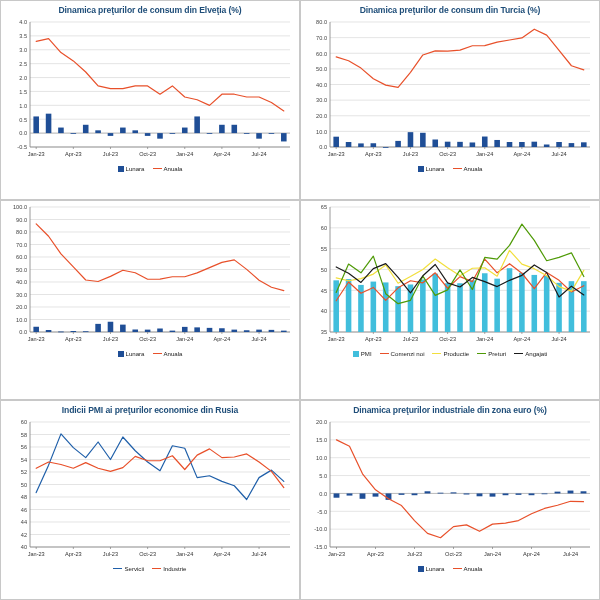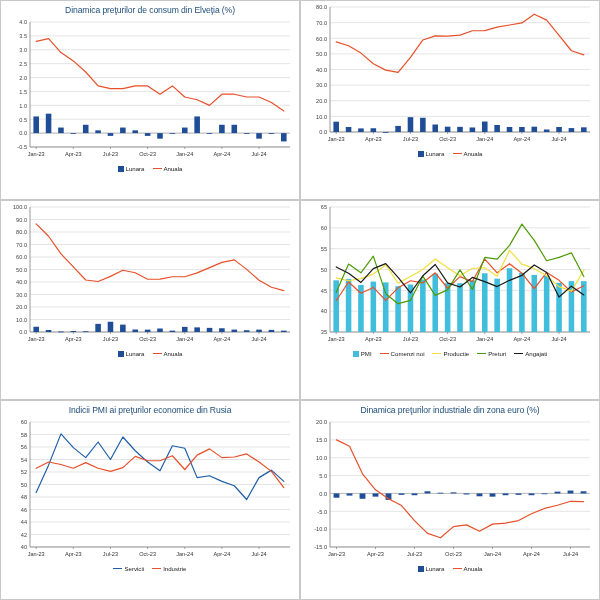--- a/index.html
+++ b/index.html
@@ -18,21 +18,21 @@
   .panel {
     position: relative;
     border: 1px solid #c8c8c8;
     background: #fff;
     overflow: hidden;
     padding: 0;
   }
   .ptitle {
     text-align: center;
     color: #1F4E79;
-    font-weight: normal;
+    font-weight: bold;
     font-size: 8.6px;
     margin: 5px 2px 1px 2px;
     line-height: 1.1;
     letter-spacing: -0.1px;
   }
   .plot-wrap {
     position: relative;
     margin: 0 4px 0 2px;
   }
   svg.chart { display: block; }
@@ -124,20 +124,21 @@
           <span class="sw-box" style="background: rgb(31, 78, 150);"></span>
           <span>Lunara</span>
         </div>
         <div class="li">
           <span class="sw-line" style="border-top-color: rgb(232, 80, 42);"></span>
           <span>Anuala</span>
         </div>
       </div>
     </div>
     <div class="panel">
+      <div class="ptitle">Dinamica preţurilor de consum din Turcia (%)</div>
       <div class="plot-wrap">
         <svg class="chart" width="292" height="148" viewBox="0 0 292 148">
           <line x1="27" y1="131" x2="287" y2="131" stroke="#D9D9D9" stroke-width="0.7"></line>
           <text x="24" y="133.3" text-anchor="end" font-size="5.6" fill="#444">0.0</text>
           <line x1="27" y1="115.375" x2="287" y2="115.375" stroke="#D9D9D9" stroke-width="0.7"></line>
           <text x="24" y="117.675" text-anchor="end" font-size="5.6" fill="#444">10.0</text>
           <line x1="27" y1="99.75" x2="287" y2="99.75" stroke="#D9D9D9" stroke-width="0.7"></line>
           <text x="24" y="102.05" text-anchor="end" font-size="5.6" fill="#444">20.0</text>
           <line x1="27" y1="84.125" x2="287" y2="84.125" stroke="#D9D9D9" stroke-width="0.7"></line>
           <text x="24" y="86.425" text-anchor="end" font-size="5.6" fill="#444">30.0</text>

